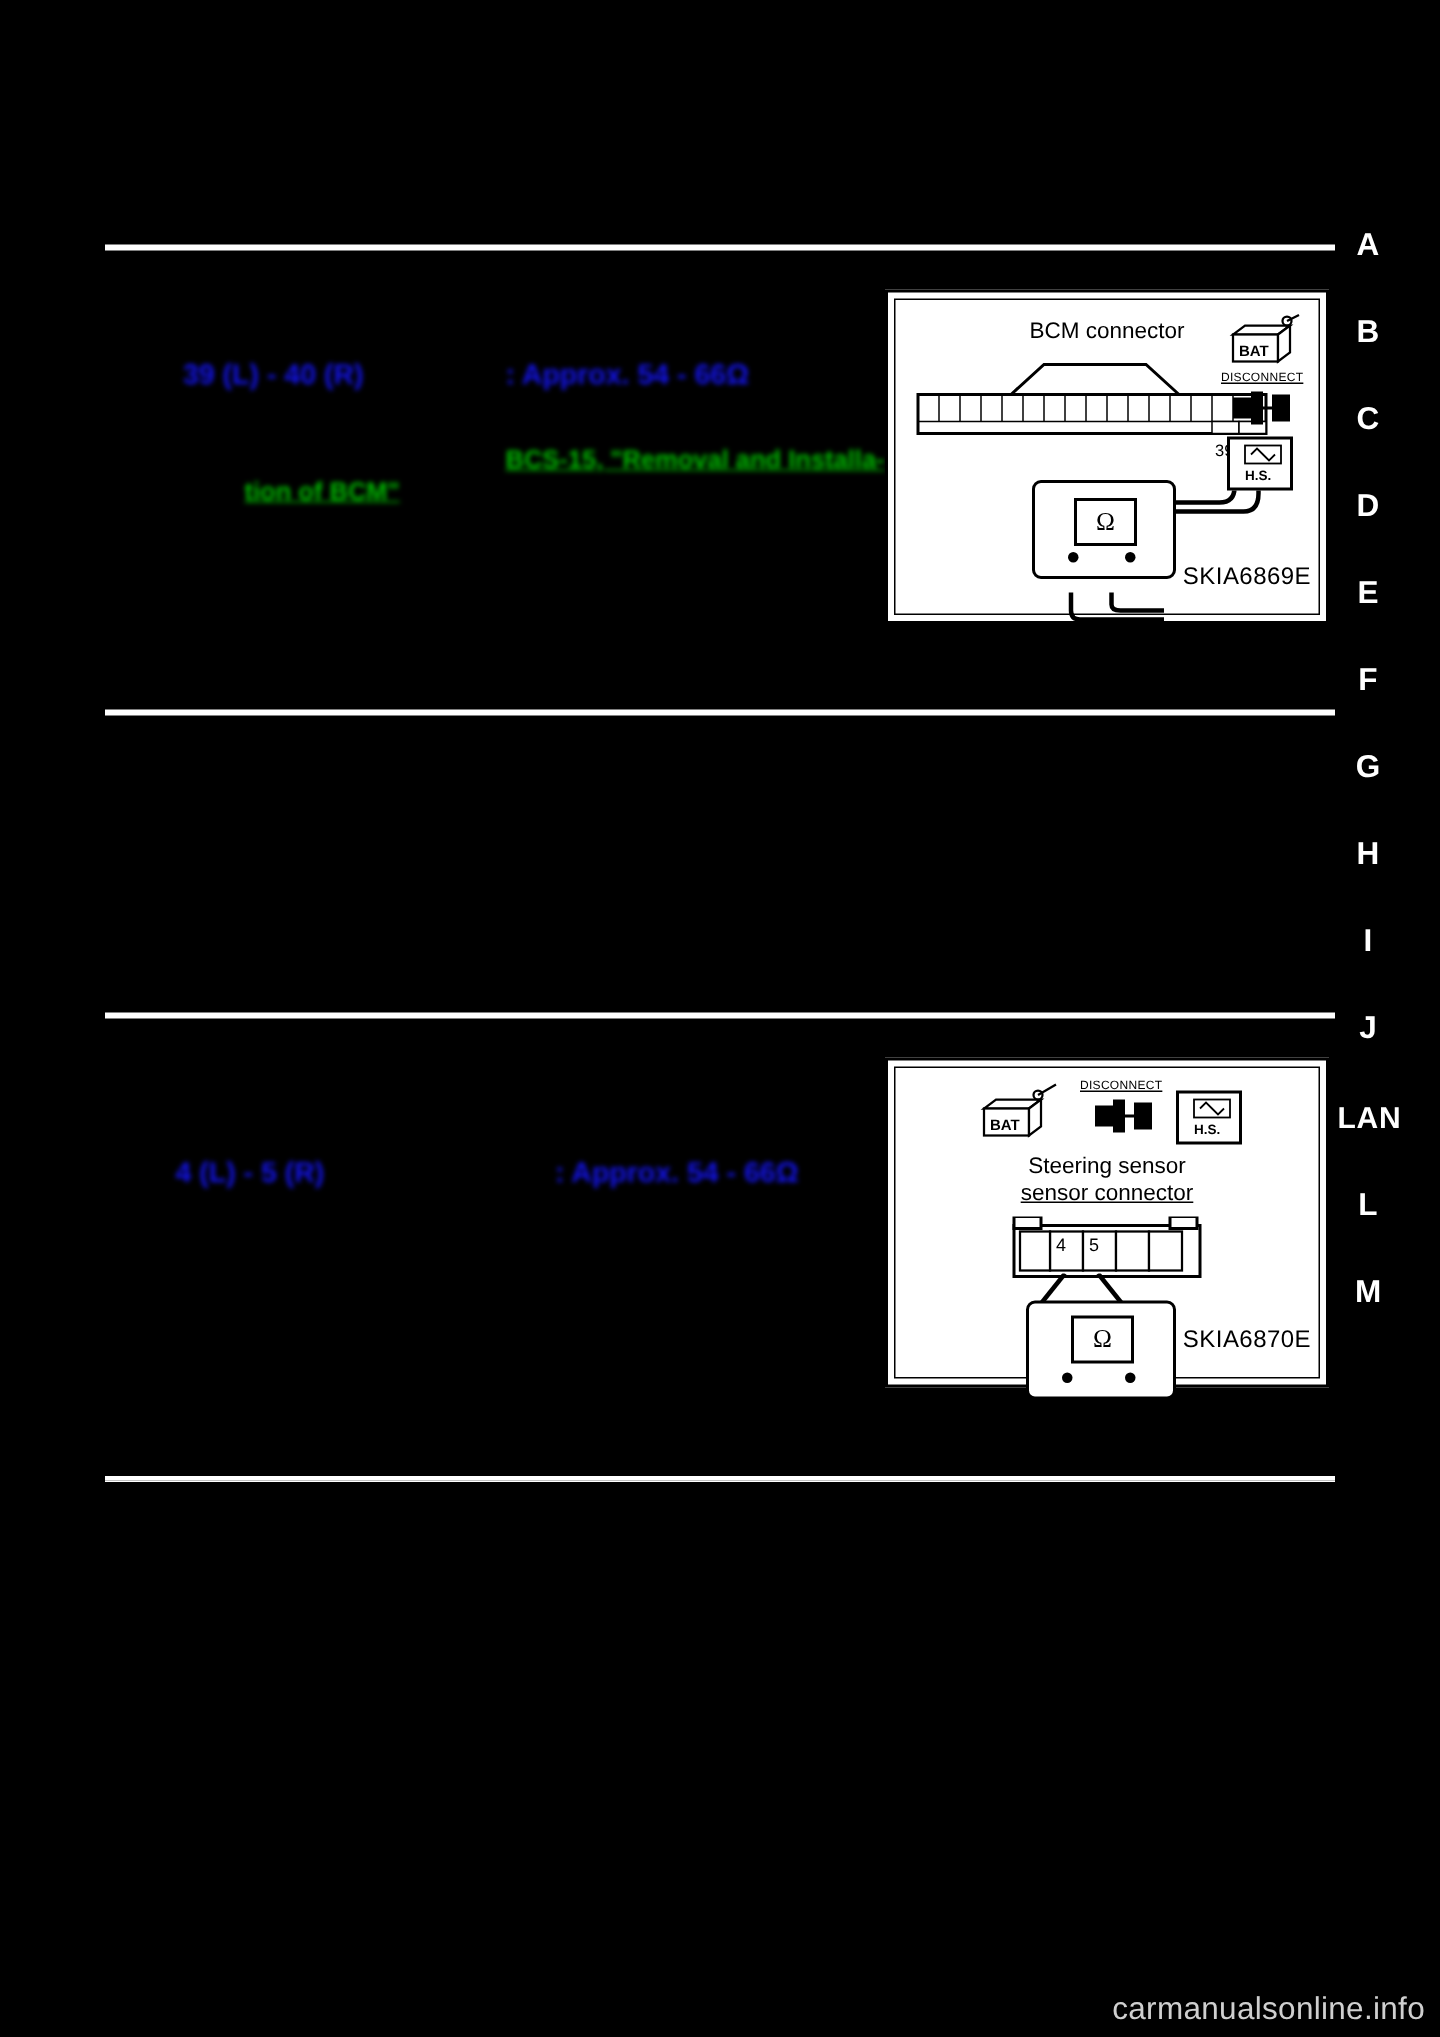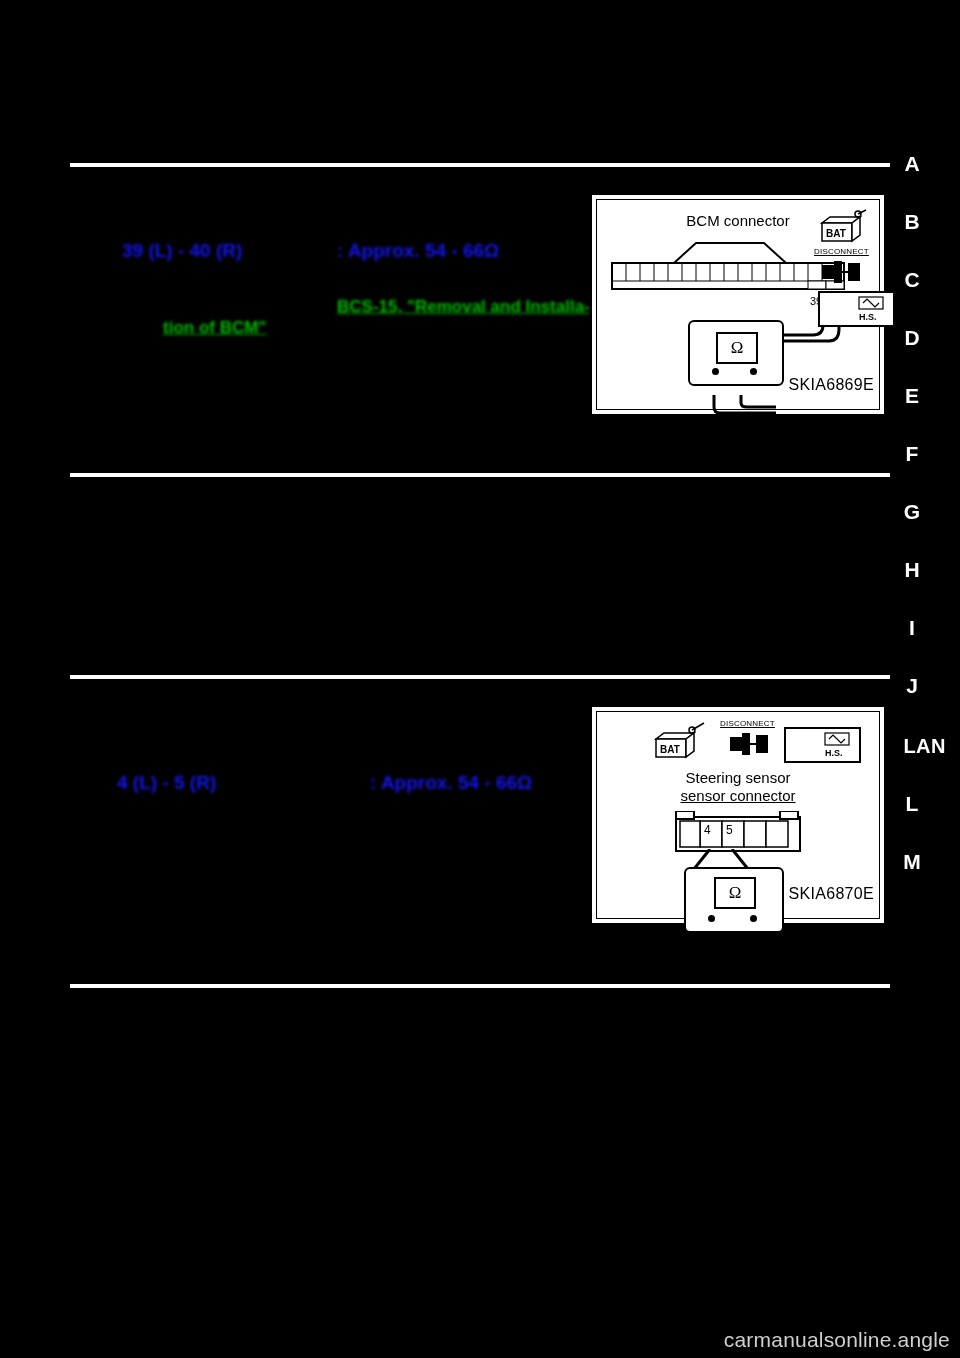--- a/index.html
+++ b/index.html
@@ -12,21 +12,21 @@
   }
   
   .tab-col{
     position:absolute;right:0;top:120px;width:80px;height:900px;
   }
   .tab{
     position:absolute;right:28px;width:40px;text-align:center;
     color:#fff;font-weight:bold;font-size:21px;font-family:"Liberation Sans",sans-serif;
   }
   .tab.lan{
-    font-size:20px;right:14px;width:66px;letter-spacing:0.5px;text-align:right;
+    font-size:20px;right:14px;width:66px;letter-spacing:0.5px;
   }
   
   .hr{
     position:absolute;left:70px;width:820px;height:0;
     border-top:3px solid #fff;border-bottom:1px solid #fff;
   }
   
   .btext{
     position:absolute;font-weight:bold;white-space:nowrap;
     filter:blur(1.6px);
@@ -55,21 +55,21 @@
     position:absolute;border:2px solid #000;border-radius:6px;background:#fff;
   }
   .ohm-inner{
     position:absolute;border:2px solid #000;background:#fff;
     display:flex;align-items:center;justify-content:center;
     font-size:17px;color:#000;font-family:"Liberation Serif",serif;
   }
   .dot{position:absolute;width:7px;height:7px;border-radius:50%;background:#000;}
   .icon-box{
     position:absolute;border:2px solid #000;background:#fff;
-    display:flex;align-items:center;justify-content:flex-start;padding-left:33px;
+    display:flex;align-items:center;justify-content:flex-end;
   }
   .smalllbl{
     position:absolute;font-size:8px;color:#000;font-family:"Liberation Sans",sans-serif;
     letter-spacing:0.2px;
     text-decoration:underline;
   }
   .pinnum{
     position:absolute;font-size:12px;color:#000;font-family:"Liberation Sans",sans-serif;
   }
   
@@ -237,14 +237,14 @@
     <div class="tab" style="top:322px;">F</div>
     <div class="tab" style="top:380px;">G</div>
     <div class="tab" style="top:438px;">H</div>
     <div class="tab" style="top:496px;">I</div>
     <div class="tab" style="top:554px;">J</div>
     <div class="tab lan" style="top:615px;">LAN</div>
     <div class="tab" style="top:672px;">L</div>
     <div class="tab" style="top:730px;">M</div>
   </div>
 
-  <div class="footer">carmanualsonline.angle</div>
+  <div class="footer">carmanualsonline.info</div>
 </div>
 
 </body></html>

